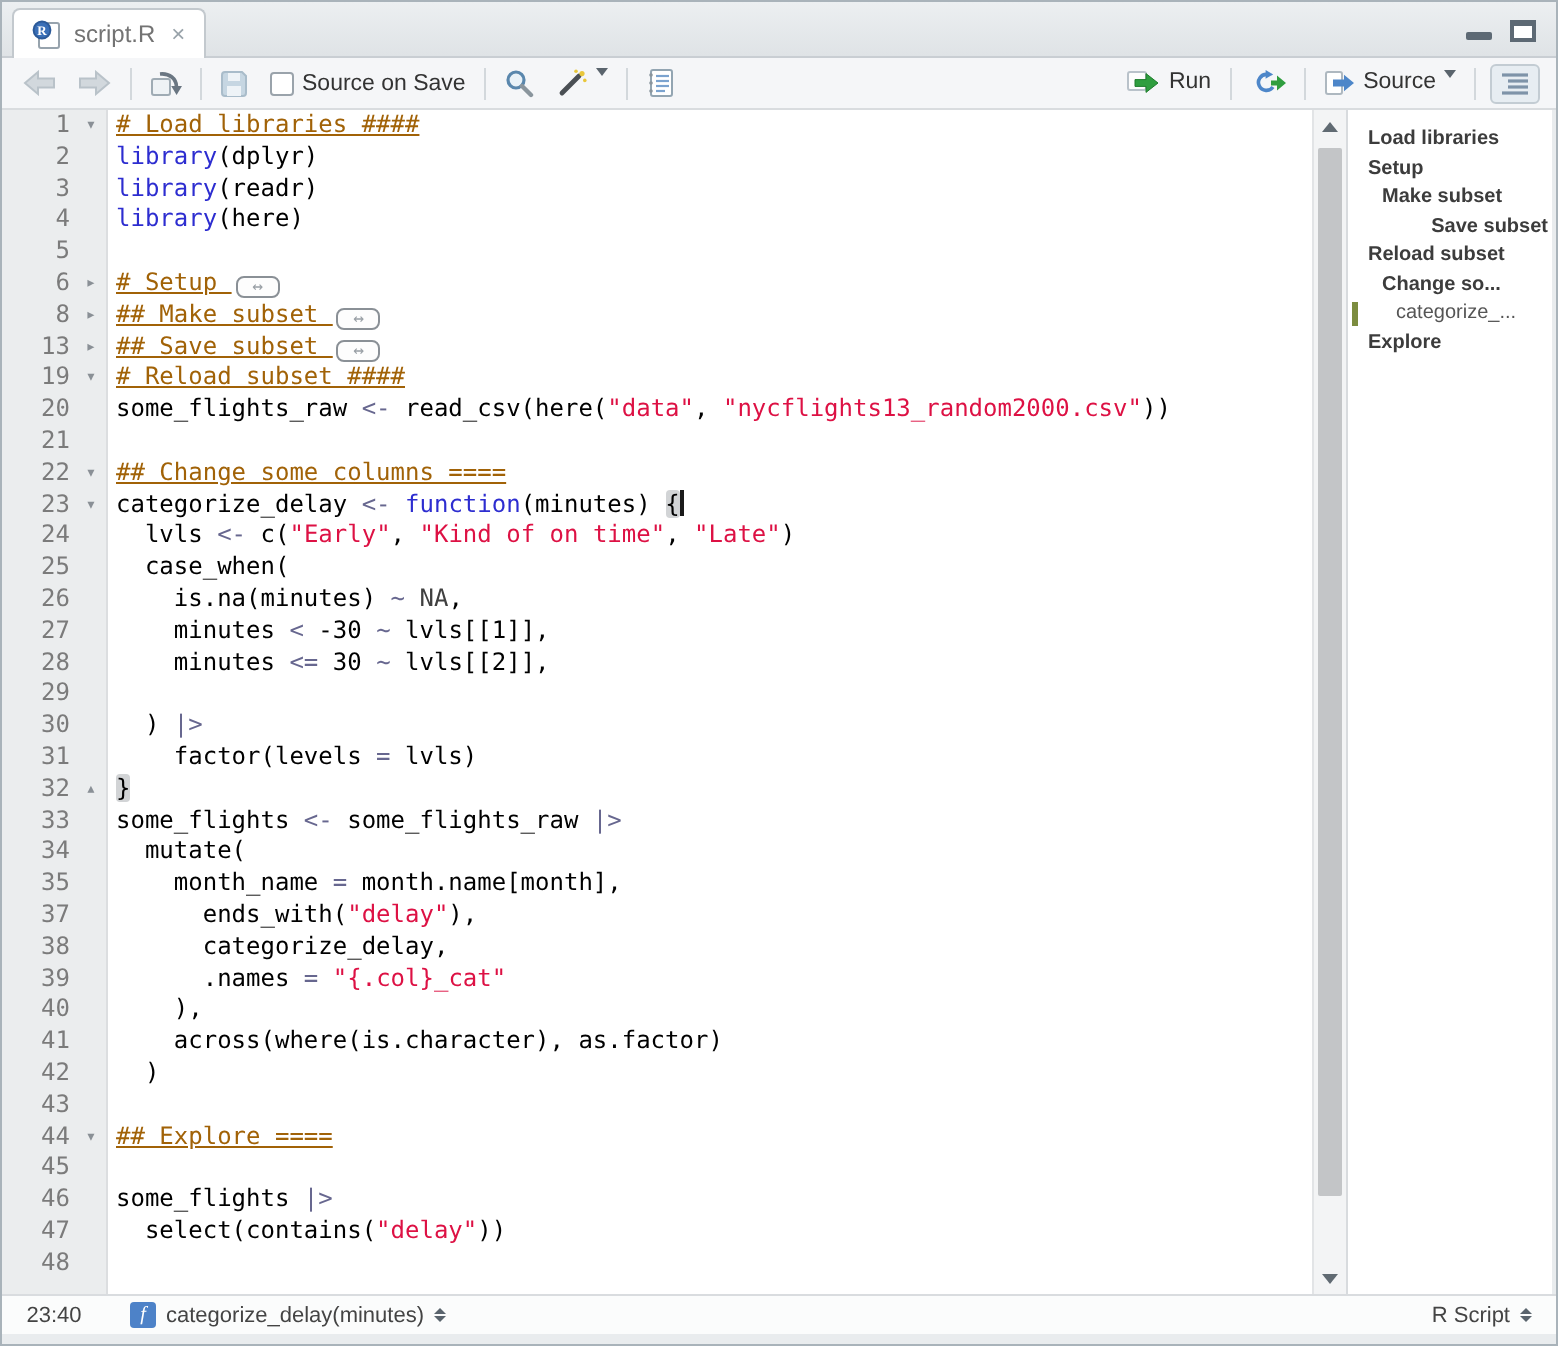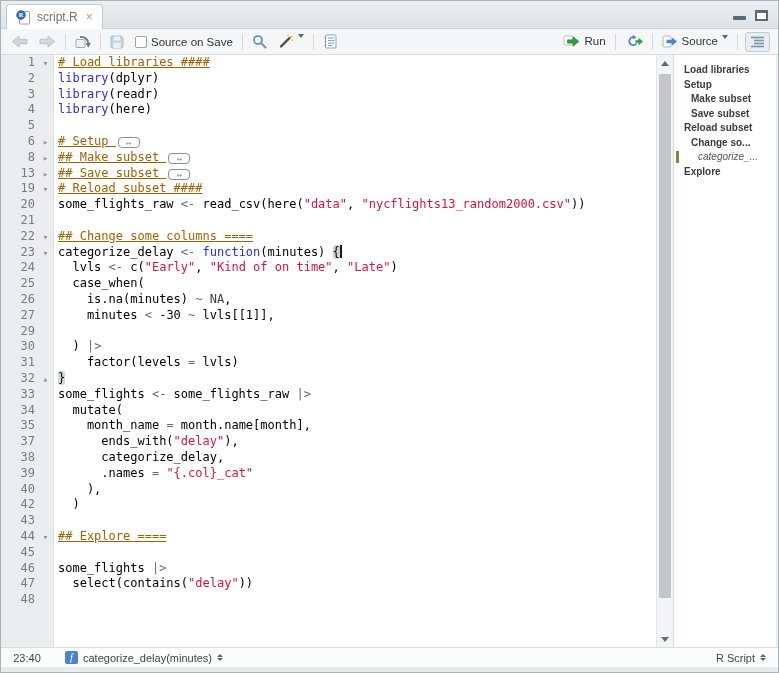--- a/index.html
+++ b/index.html
@@ -234,31 +234,33 @@
         <div class="row"><div class="gnum">13</div><div class="gfold">▸</div><div class="code"><span class="tk-c">## Save subset </span><span class="pill">↔</span></div></div>
         <div class="row"><div class="gnum">19</div><div class="gfold">▾</div><div class="code"><span class="tk-c"># Reload subset ####</span></div></div>
         <div class="row"><div class="gnum">20</div><div class="gfold"></div><div class="code"><span class="tk-p">some_flights_raw </span><span class="tk-o">&lt;-</span><span class="tk-p"> read_csv(here(</span><span class="tk-s">"data"</span><span class="tk-p">, </span><span class="tk-s">"nycflights13_random2000.csv"</span><span class="tk-p">))</span></div></div>
         <div class="row"><div class="gnum">21</div><div class="gfold"></div><div class="code"></div></div>
         <div class="row"><div class="gnum">22</div><div class="gfold">▾</div><div class="code"><span class="tk-c">## Change some columns ====</span></div></div>
         <div class="row"><div class="gnum">23</div><div class="gfold">▾</div><div class="code"><span class="tk-p">categorize_delay </span><span class="tk-o">&lt;-</span><span class="tk-p"> </span><span class="tk-k">function</span><span class="tk-p">(minutes) </span><span class="tk-b">{</span><span class="cursor"></span></div></div>
         <div class="row"><div class="gnum">24</div><div class="gfold"></div><div class="code"><span class="tk-p">  lvls </span><span class="tk-o">&lt;-</span><span class="tk-p"> c(</span><span class="tk-s">"Early"</span><span class="tk-p">, </span><span class="tk-s">"Kind of on time"</span><span class="tk-p">, </span><span class="tk-s">"Late"</span><span class="tk-p">)</span></div></div>
         <div class="row"><div class="gnum">25</div><div class="gfold"></div><div class="code"><span class="tk-p">  case_when(</span></div></div>
         <div class="row"><div class="gnum">26</div><div class="gfold"></div><div class="code"><span class="tk-p">    is.na(minutes) </span><span class="tk-o">~</span><span class="tk-p"> </span><span class="tk-ct">NA</span><span class="tk-p">,</span></div></div>
         <div class="row"><div class="gnum">27</div><div class="gfold"></div><div class="code"><span class="tk-p">    minutes </span><span class="tk-o">&lt;</span><span class="tk-p"> -30 </span><span class="tk-o">~</span><span class="tk-p"> lvls[[1]],</span></div></div>
+        <div class="row"><div class="gnum">28</div><div class="gfold"></div><div class="code"><span class="tk-p">    minutes </span><span class="tk-o">&lt;=</span><span class="tk-p"> 30 </span><span class="tk-o">~</span><span class="tk-p"> lvls[[2]],</span></div></div>
         <div class="row"><div class="gnum">29</div><div class="gfold"></div></div>
         <div class="row"><div class="gnum">30</div><div class="gfold"></div><div class="code"><span class="tk-p">  ) </span><span class="tk-o">|&gt;</span></div></div>
         <div class="row"><div class="gnum">31</div><div class="gfold"></div><div class="code"><span class="tk-p">    factor(levels </span><span class="tk-o">=</span><span class="tk-p"> lvls)</span></div></div>
         <div class="row"><div class="gnum">32</div><div class="gfold">▴</div><div class="code"><span class="tk-b">}</span></div></div>
         <div class="row"><div class="gnum">33</div><div class="gfold"></div><div class="code"><span class="tk-p">some_flights </span><span class="tk-o">&lt;-</span><span class="tk-p"> some_flights_raw </span><span class="tk-o">|&gt;</span></div></div>
         <div class="row"><div class="gnum">34</div><div class="gfold"></div><div class="code"><span class="tk-p">  mutate(</span></div></div>
         <div class="row"><div class="gnum">35</div><div class="gfold"></div><div class="code"><span class="tk-p">    month_name </span><span class="tk-o">=</span><span class="tk-p"> month.name[month],</span></div></div>
         <div class="row"><div class="gnum">37</div><div class="gfold"></div><div class="code"><span class="tk-p">      ends_with(</span><span class="tk-s">"delay"</span><span class="tk-p">),</span></div></div>
         <div class="row"><div class="gnum">38</div><div class="gfold"></div><div class="code"><span class="tk-p">      categorize_delay,</span></div></div>
         <div class="row"><div class="gnum">39</div><div class="gfold"></div><div class="code"><span class="tk-p">      .names </span><span class="tk-o">=</span><span class="tk-p"> </span><span class="tk-s">"{.col}_cat"</span></div></div>
         <div class="row"><div class="gnum">40</div><div class="gfold"></div><div class="code"><span class="tk-p">    ),</span></div></div>
+        <div class="row"><div class="gnum">41</div><div class="gfold"></div><div class="code"><span class="tk-p">    across(where(is.character), as.factor)</span></div></div>
         <div class="row"><div class="gnum">42</div><div class="gfold"></div><div class="code"><span class="tk-p">  )</span></div></div>
         <div class="row"><div class="gnum">43</div><div class="gfold"></div><div class="code"></div></div>
         <div class="row"><div class="gnum">44</div><div class="gfold">▾</div><div class="code"><span class="tk-c">## Explore ====</span></div></div>
         <div class="row"><div class="gnum">45</div><div class="gfold"></div><div class="code"></div></div>
         <div class="row"><div class="gnum">46</div><div class="gfold"></div><div class="code"><span class="tk-p">some_flights </span><span class="tk-o">|&gt;</span></div></div>
         <div class="row"><div class="gnum">47</div><div class="gfold"></div><div class="code"><span class="tk-p">  select(contains(</span><span class="tk-s">"delay"</span><span class="tk-p">))</span></div></div>
         <div class="row"><div class="gnum">48</div><div class="gfold"></div><div class="code"></div></div>
       </div>
   </div>
 
@@ -269,24 +271,24 @@
     <div class="sb-thumb"></div>
     <div class="sb-btn sb-down">
         <span class="tri-down"></span>
       </div>
   </div>
 
   <div class="outline">
       <div class="ol-item" style="padding-left: 10px;"><span>Load libraries</span></div>
       <div class="ol-item" style="padding-left: 10px;"><span>Setup</span></div>
       <div class="ol-item" style="padding-left: 17px;"><span>Make subset</span></div>
-      <div class="ol-item" style="padding-left: 17px;"><span>Save subset</span></div>
+      <div class="ol-item" style="padding-left: 17px; text-align: right;"><span>Save subset</span></div>
       <div class="ol-item" style="padding-left: 10px;"><span>Reload subset</span></div>
       <div class="ol-item" style="padding-left: 17px;"><span>Change so...</span></div>
-      <div class="ol-item active" style="padding-left: 24px; font-style: italic;"><span class="ol-bar"></span><span>categorize_...</span></div>
+      <div class="ol-item active" style="padding-left: 24px;"><span class="ol-bar"></span><span>categorize_...</span></div>
       <div class="ol-item" style="padding-left: 10px;"><span>Explore</span></div>
     </div>
 
   <div class="statusbar">
     <span class="pos">23:40</span>
     <span class="scope">
       <span class="ficon">f</span>
       <span>categorize_delay(minutes)</span>
       <span class="spin">
           <i class="u"></i>

